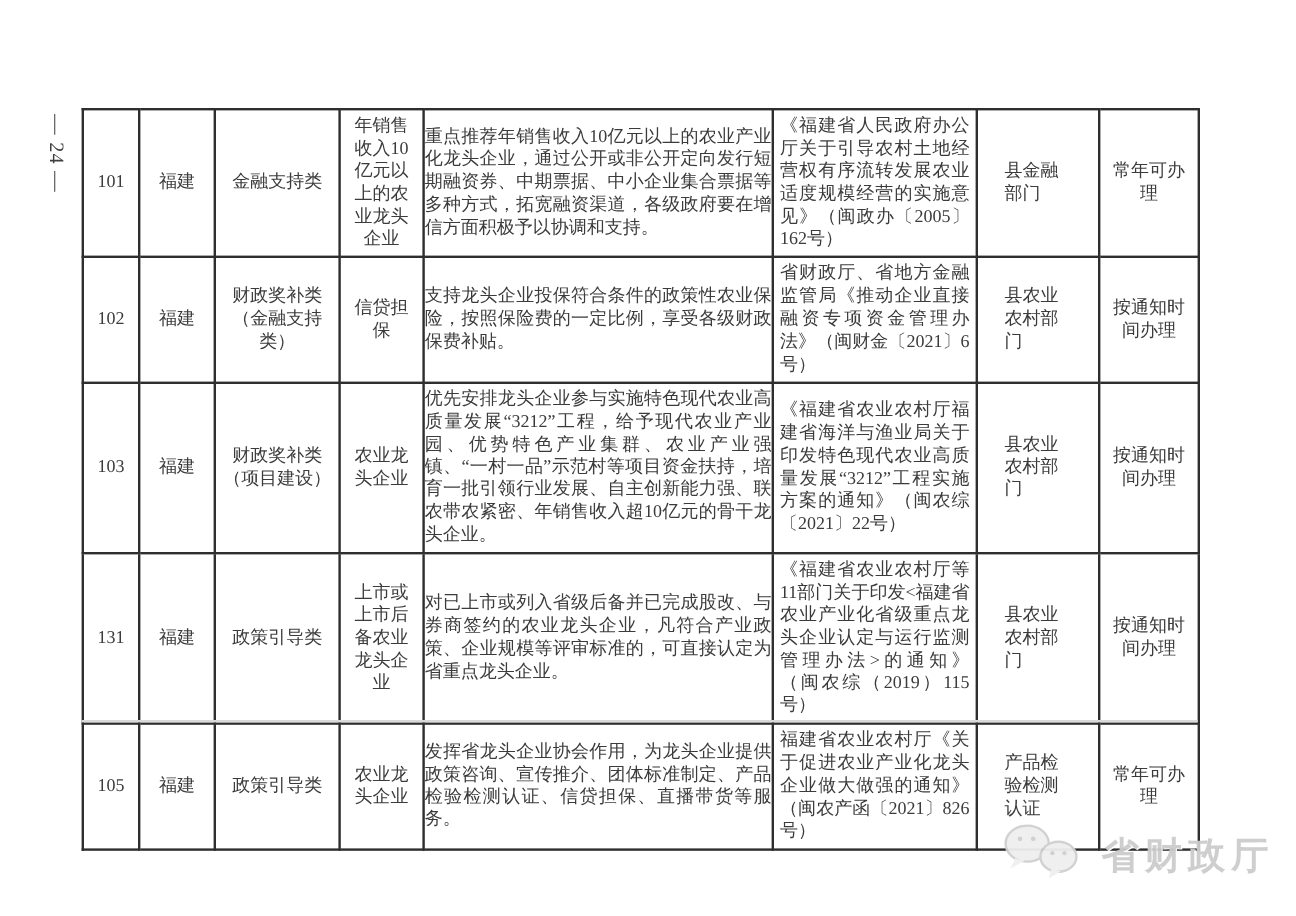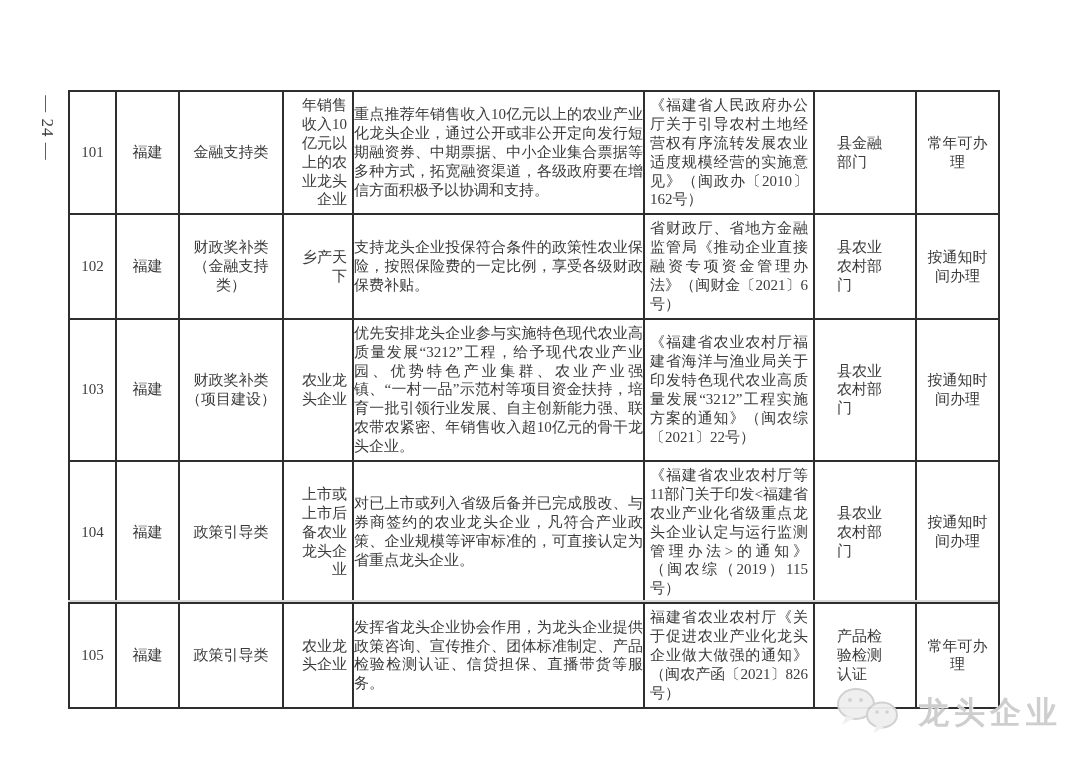--- a/index.html
+++ b/index.html
@@ -41,21 +41,21 @@
   col.c-prov{width:63px;}
   col.c-cat{width:104px;}
   col.c-target{width:70px;}
   col.c-content{width:291px;}
   col.c-basis{width:170px;}
   col.c-dept{width:102px;}
   col.c-time{width:83px;}
 
   td.cell-no,td.cell-province{text-align:center;font-size:16px;}
   td.cell-category{text-align:center;padding:14px 3px;}
-  td.cell-target{padding:3px 5px;text-align:right;}
+  td.cell-target{padding:3px 5px;text-align:center;}
   td.cell-content{padding:4px 0;text-align:justify;}
   td.cell-basis{padding:4px 5px;text-align:justify;font-size:14.5px;line-height:1.3;}
   td.cell-department{padding:3px 22px;text-align:left;}
   td.cell-time{padding:3px 4px;text-align:center;font-size:14.5px;}
 
   tr.row-101{height:107px;}
   tr.row-102{height:86px;}
   tr.row-103{height:121px;}
   tr.row-104{height:108px;}
   tr.row-105{height:82px;}
@@ -104,52 +104,52 @@
     <tbody>
       <tr class="row-101">
         <td class="cell-no">101</td>
         <td class="cell-province">福建</td>
         <td class="cell-category">
           <div>金融支持类</div>
           <div></div>
         </td>
         <td class="cell-target">年销售收入10亿元以上的农业龙头企业</td>
         <td class="cell-content">重点推荐年销售收入10亿元以上的农业产业化龙头企业，通过公开或非公开定向发行短期融资券、中期票据、中小企业集合票据等多种方式，拓宽融资渠道，各级政府要在增信方面积极予以协调和支持。</td>
-        <td class="cell-basis">《福建省人民政府办公厅关于引导农村土地经营权有序流转发展农业适度规模经营的实施意见》（闽政办〔2010〕162号）</td>
+        <td class="cell-basis">《福建省人民政府办公厅关于引导农村土地经营权有序流转发展农业适度规模经营的实施意见》（闽政办〔2005〕162号）</td>
         <td class="cell-department">县金融部门</td>
         <td class="cell-time">常年可办理</td>
       </tr>
       <tr class="row-102">
         <td class="cell-no">102</td>
         <td class="cell-province">福建</td>
         <td class="cell-category">
           <div>财政奖补类</div>
           <div>（金融支持类）</div>
         </td>
-        <td class="cell-target">乡产天下</td>
+        <td class="cell-target">信贷担保</td>
         <td class="cell-content">支持龙头企业投保符合条件的政策性农业保险，按照保险费的一定比例，享受各级财政保费补贴。</td>
         <td class="cell-basis">省财政厅、省地方金融监管局《推动企业直接融资专项资金管理办法》（闽财金〔2021〕6号）</td>
         <td class="cell-department">县农业农村部门</td>
         <td class="cell-time">按通知时间办理</td>
       </tr>
       <tr class="row-103">
         <td class="cell-no">103</td>
         <td class="cell-province">福建</td>
         <td class="cell-category">
           <div>财政奖补类</div>
           <div>（项目建设）</div>
         </td>
         <td class="cell-target">农业龙头企业</td>
         <td class="cell-content">优先安排龙头企业参与实施特色现代农业高质量发展“3212”工程，给予现代农业产业园、优势特色产业集群、农业产业强镇、“一村一品”示范村等项目资金扶持，培育一批引领行业发展、自主创新能力强、联农带农紧密、年销售收入超10亿元的骨干龙头企业。</td>
         <td class="cell-basis">《福建省农业农村厅福建省海洋与渔业局关于印发特色现代农业高质量发展“3212”工程实施方案的通知》（闽农综〔2021〕22号）</td>
         <td class="cell-department">县农业农村部门</td>
         <td class="cell-time">按通知时间办理</td>
       </tr>
       <tr class="row-104">
-        <td class="cell-no">104</td>
+        <td class="cell-no">131</td>
         <td class="cell-province">福建</td>
         <td class="cell-category">
           <div>政策引导类</div>
           <div></div>
         </td>
         <td class="cell-target">上市或上市后备农业龙头企业</td>
         <td class="cell-content">对已上市或列入省级后备并已完成股改、与券商签约的农业龙头企业，凡符合产业政策、企业规模等评审标准的，可直接认定为省重点龙头企业。</td>
         <td class="cell-basis">《福建省农业农村厅等11部门关于印发&lt;福建省农业产业化省级重点龙头企业认定与运行监测管理办法&gt;的通知》（闽农综（2019）115号）</td>
         <td class="cell-department">县农业农村部门</td>
         <td class="cell-time">按通知时间办理</td>
@@ -182,16 +182,16 @@
           <path d="M42 40 L40 48 L50 42 Z" stroke="none" fill="#efefef"></path>
         </g>
         <g fill="#cfcfcf">
           <circle cx="16" cy="15" r="2"></circle>
           <circle cx="27" cy="15" r="2"></circle>
           <circle cx="43" cy="27" r="1.8"></circle>
           <circle cx="53" cy="27" r="1.8"></circle>
         </g>
       </svg>
     </span>
-    <span class="watermark-text">龙头企业</span>
+    <span class="watermark-text">省财政厅</span>
   </div>
 
 </div>
 
 </body></html>

